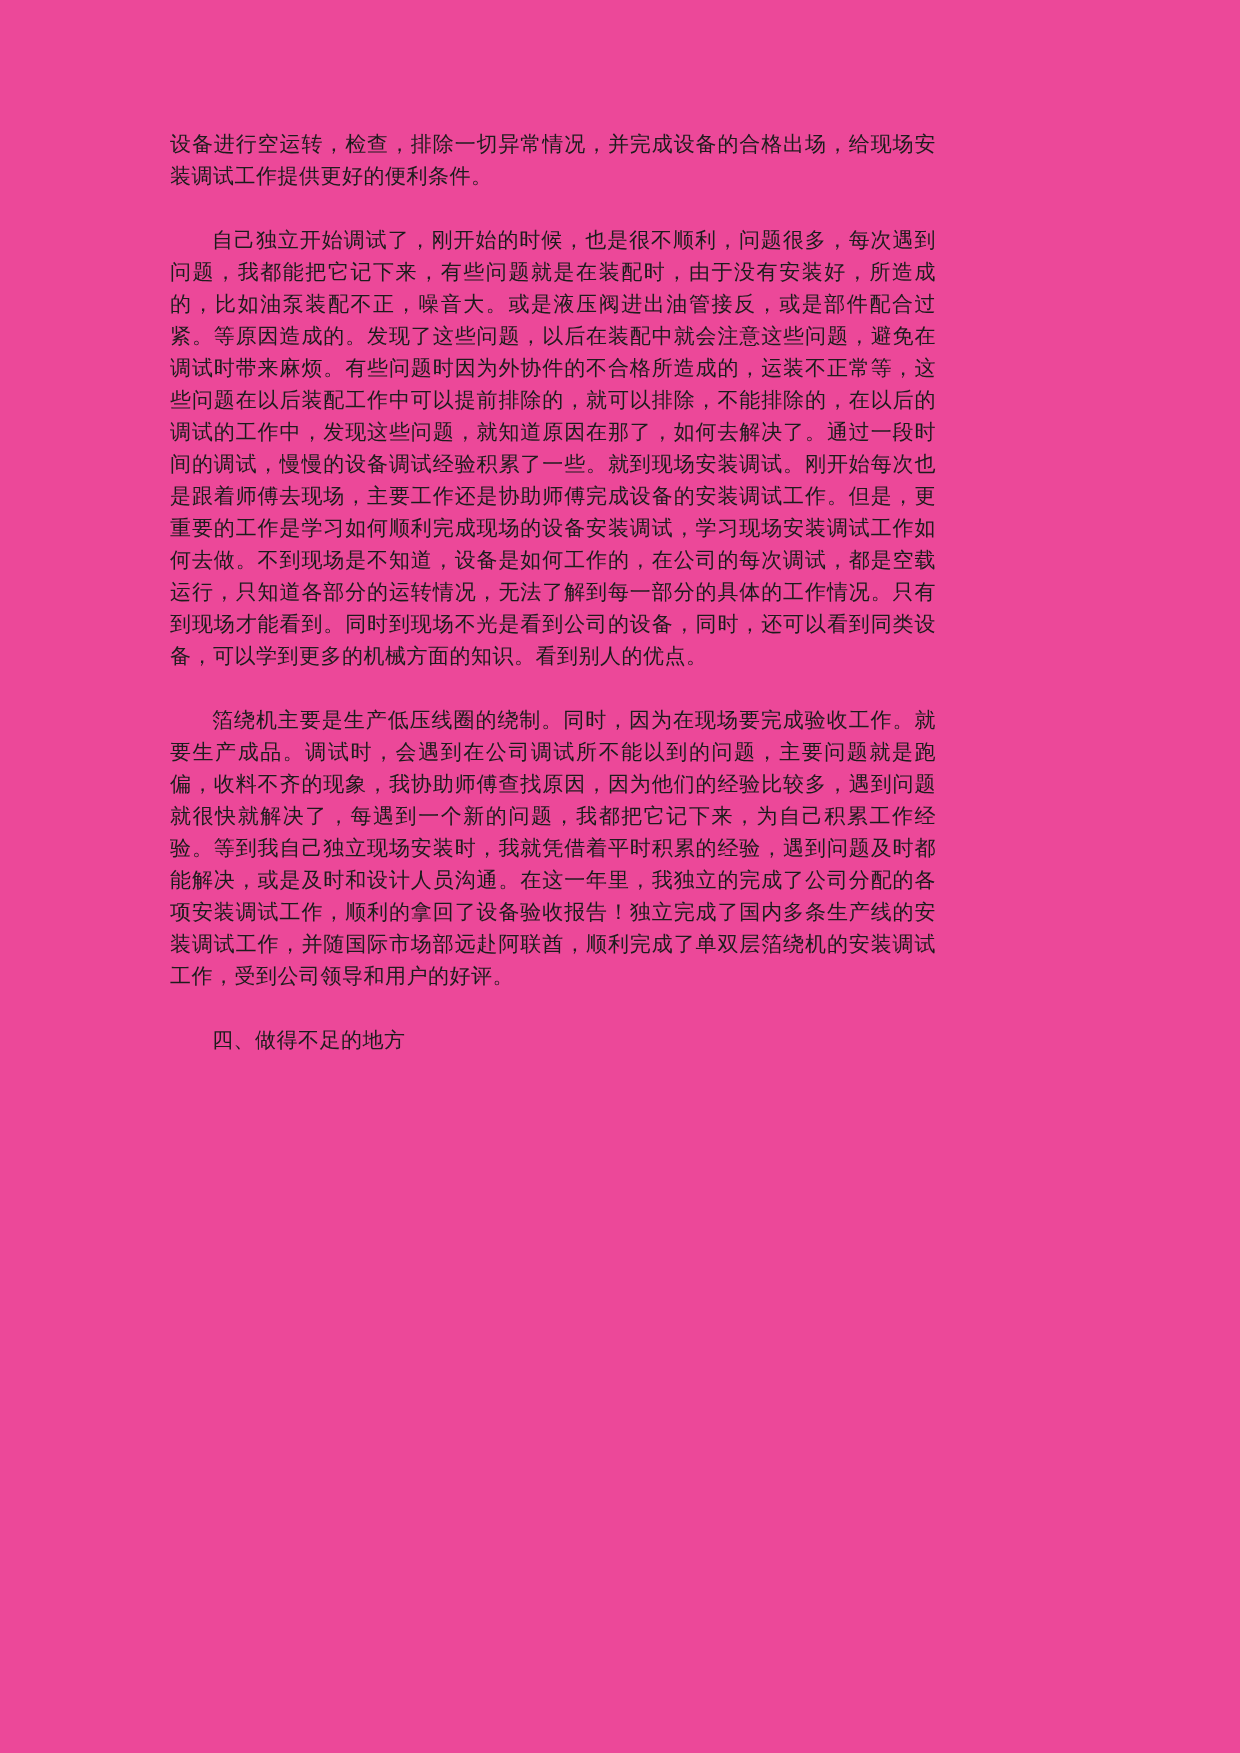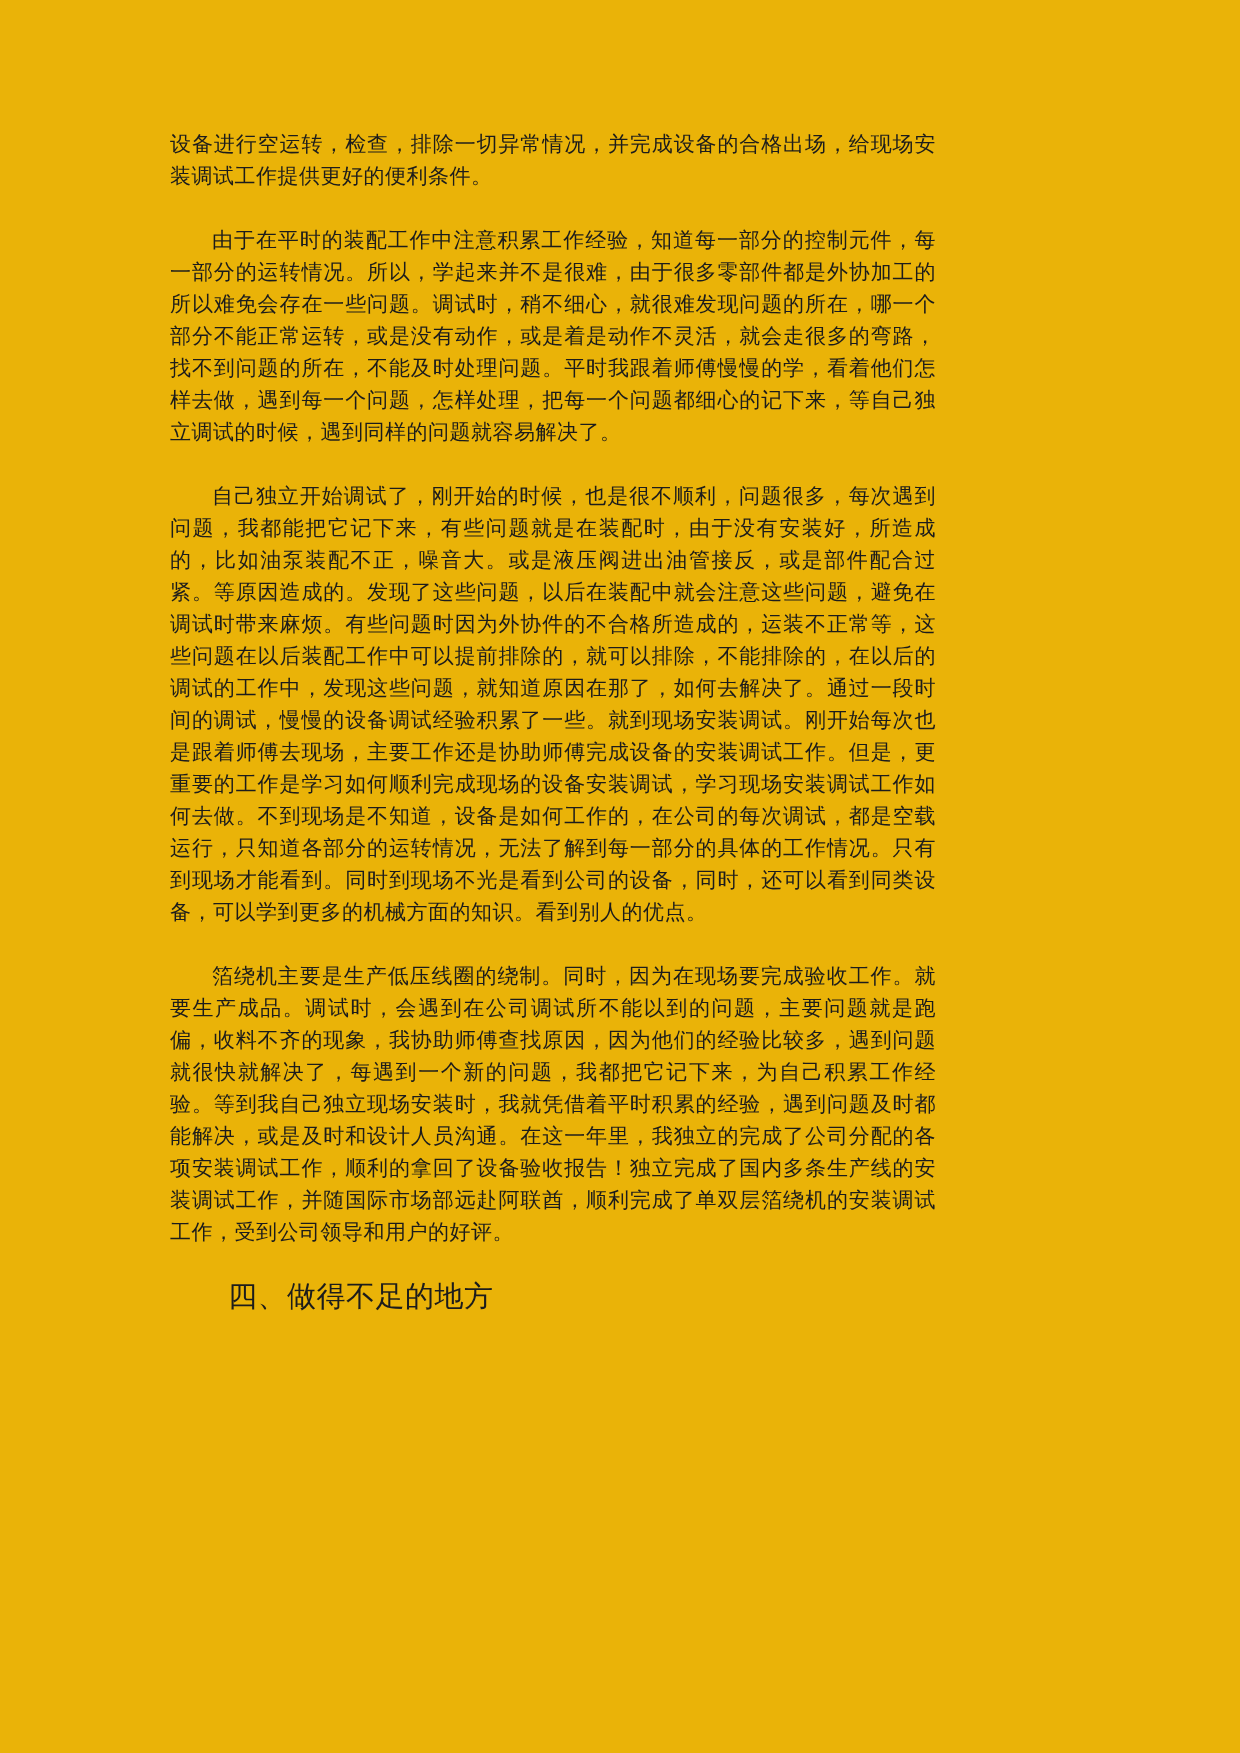--- a/index.html
+++ b/index.html
@@ -4,21 +4,21 @@
 <style>
   html, body {
     margin: 0;
     padding: 0;
     background: #ffffff;
   }
   .page {
     position: relative;
     width: 1240px;
     height: 1753px;
-    background: #eab308;
+    background: #ec4899;
     overflow: hidden;
     font-family: "Liberation Serif", "DejaVu Serif", serif;
   }
   .doc-body {
     position: absolute;
     left: 170px;
     top: 128px;
     width: 766px;
     color: #1c1c1c;
     font-size: 21px;
@@ -31,30 +31,29 @@
     text-indent: 2em;
   }
   .para-continuation {
     margin: 0 0 32px 0;
     text-indent: 0;
   }
   .section-heading {
     margin: 0 0 50px 0;
     text-indent: 2em;
     font-weight: normal;
-    font-size: 29px;
+    font-size: 21px;
   }
   .para:last-child {
     margin-bottom: 0;
   }
 </style>
 </head>
 <body>
 
 <div class="page">
   <div class="doc-body">
     <p class="para-continuation">设备进行空运转，检查，排除一切异常情况，并完成设备的合格出场，给现场安装调试工作提供更好的便利条件。</p>
-    <p class="para">由于在平时的装配工作中注意积累工作经验，知道每一部分的控制元件，每一部分的运转情况。所以，学起来并不是很难，由于很多零部件都是外协加工的所以难免会存在一些问题。调试时，稍不细心，就很难发现问题的所在，哪一个部分不能正常运转，或是没有动作，或是着是动作不灵活，就会走很多的弯路，找不到问题的所在，不能及时处理问题。平时我跟着师傅慢慢的学，看着他们怎样去做，遇到每一个问题，怎样处理，把每一个问题都细心的记下来，等自己独立调试的时候，遇到同样的问题就容易解决了。</p>
     <p class="para">自己独立开始调试了，刚开始的时候，也是很不顺利，问题很多，每次遇到问题，我都能把它记下来，有些问题就是在装配时，由于没有安装好，所造成的，比如油泵装配不正，噪音大。或是液压阀进出油管接反，或是部件配合过紧。等原因造成的。发现了这些问题，以后在装配中就会注意这些问题，避免在调试时带来麻烦。有些问题时因为外协件的不合格所造成的，运装不正常等，这些问题在以后装配工作中可以提前排除的，就可以排除，不能排除的，在以后的调试的工作中，发现这些问题，就知道原因在那了，如何去解决了。通过一段时间的调试，慢慢的设备调试经验积累了一些。就到现场安装调试。刚开始每次也是跟着师傅去现场，主要工作还是协助师傅完成设备的安装调试工作。但是，更重要的工作是学习如何顺利完成现场的设备安装调试，学习现场安装调试工作如何去做。不到现场是不知道，设备是如何工作的，在公司的每次调试，都是空载运行，只知道各部分的运转情况，无法了解到每一部分的具体的工作情况。只有到现场才能看到。同时到现场不光是看到公司的设备，同时，还可以看到同类设备，可以学到更多的机械方面的知识。看到别人的优点。</p>
     <p class="para">箔绕机主要是生产低压线圈的绕制。同时，因为在现场要完成验收工作。就要生产成品。调试时，会遇到在公司调试所不能以到的问题，主要问题就是跑偏，收料不齐的现象，我协助师傅查找原因，因为他们的经验比较多，遇到问题就很快就解决了，每遇到一个新的问题，我都把它记下来，为自己积累工作经验。等到我自己独立现场安装时，我就凭借着平时积累的经验，遇到问题及时都能解决，或是及时和设计人员沟通。在这一年里，我独立的完成了公司分配的各项安装调试工作，顺利的拿回了设备验收报告！独立完成了国内多条生产线的安装调试工作，并随国际市场部远赴阿联酋，顺利完成了单双层箔绕机的安装调试工作，受到公司领导和用户的好评。</p>
     <p class="section-heading">四、做得不足的地方</p>
   </div>
 </div>
 
 </body></html>

